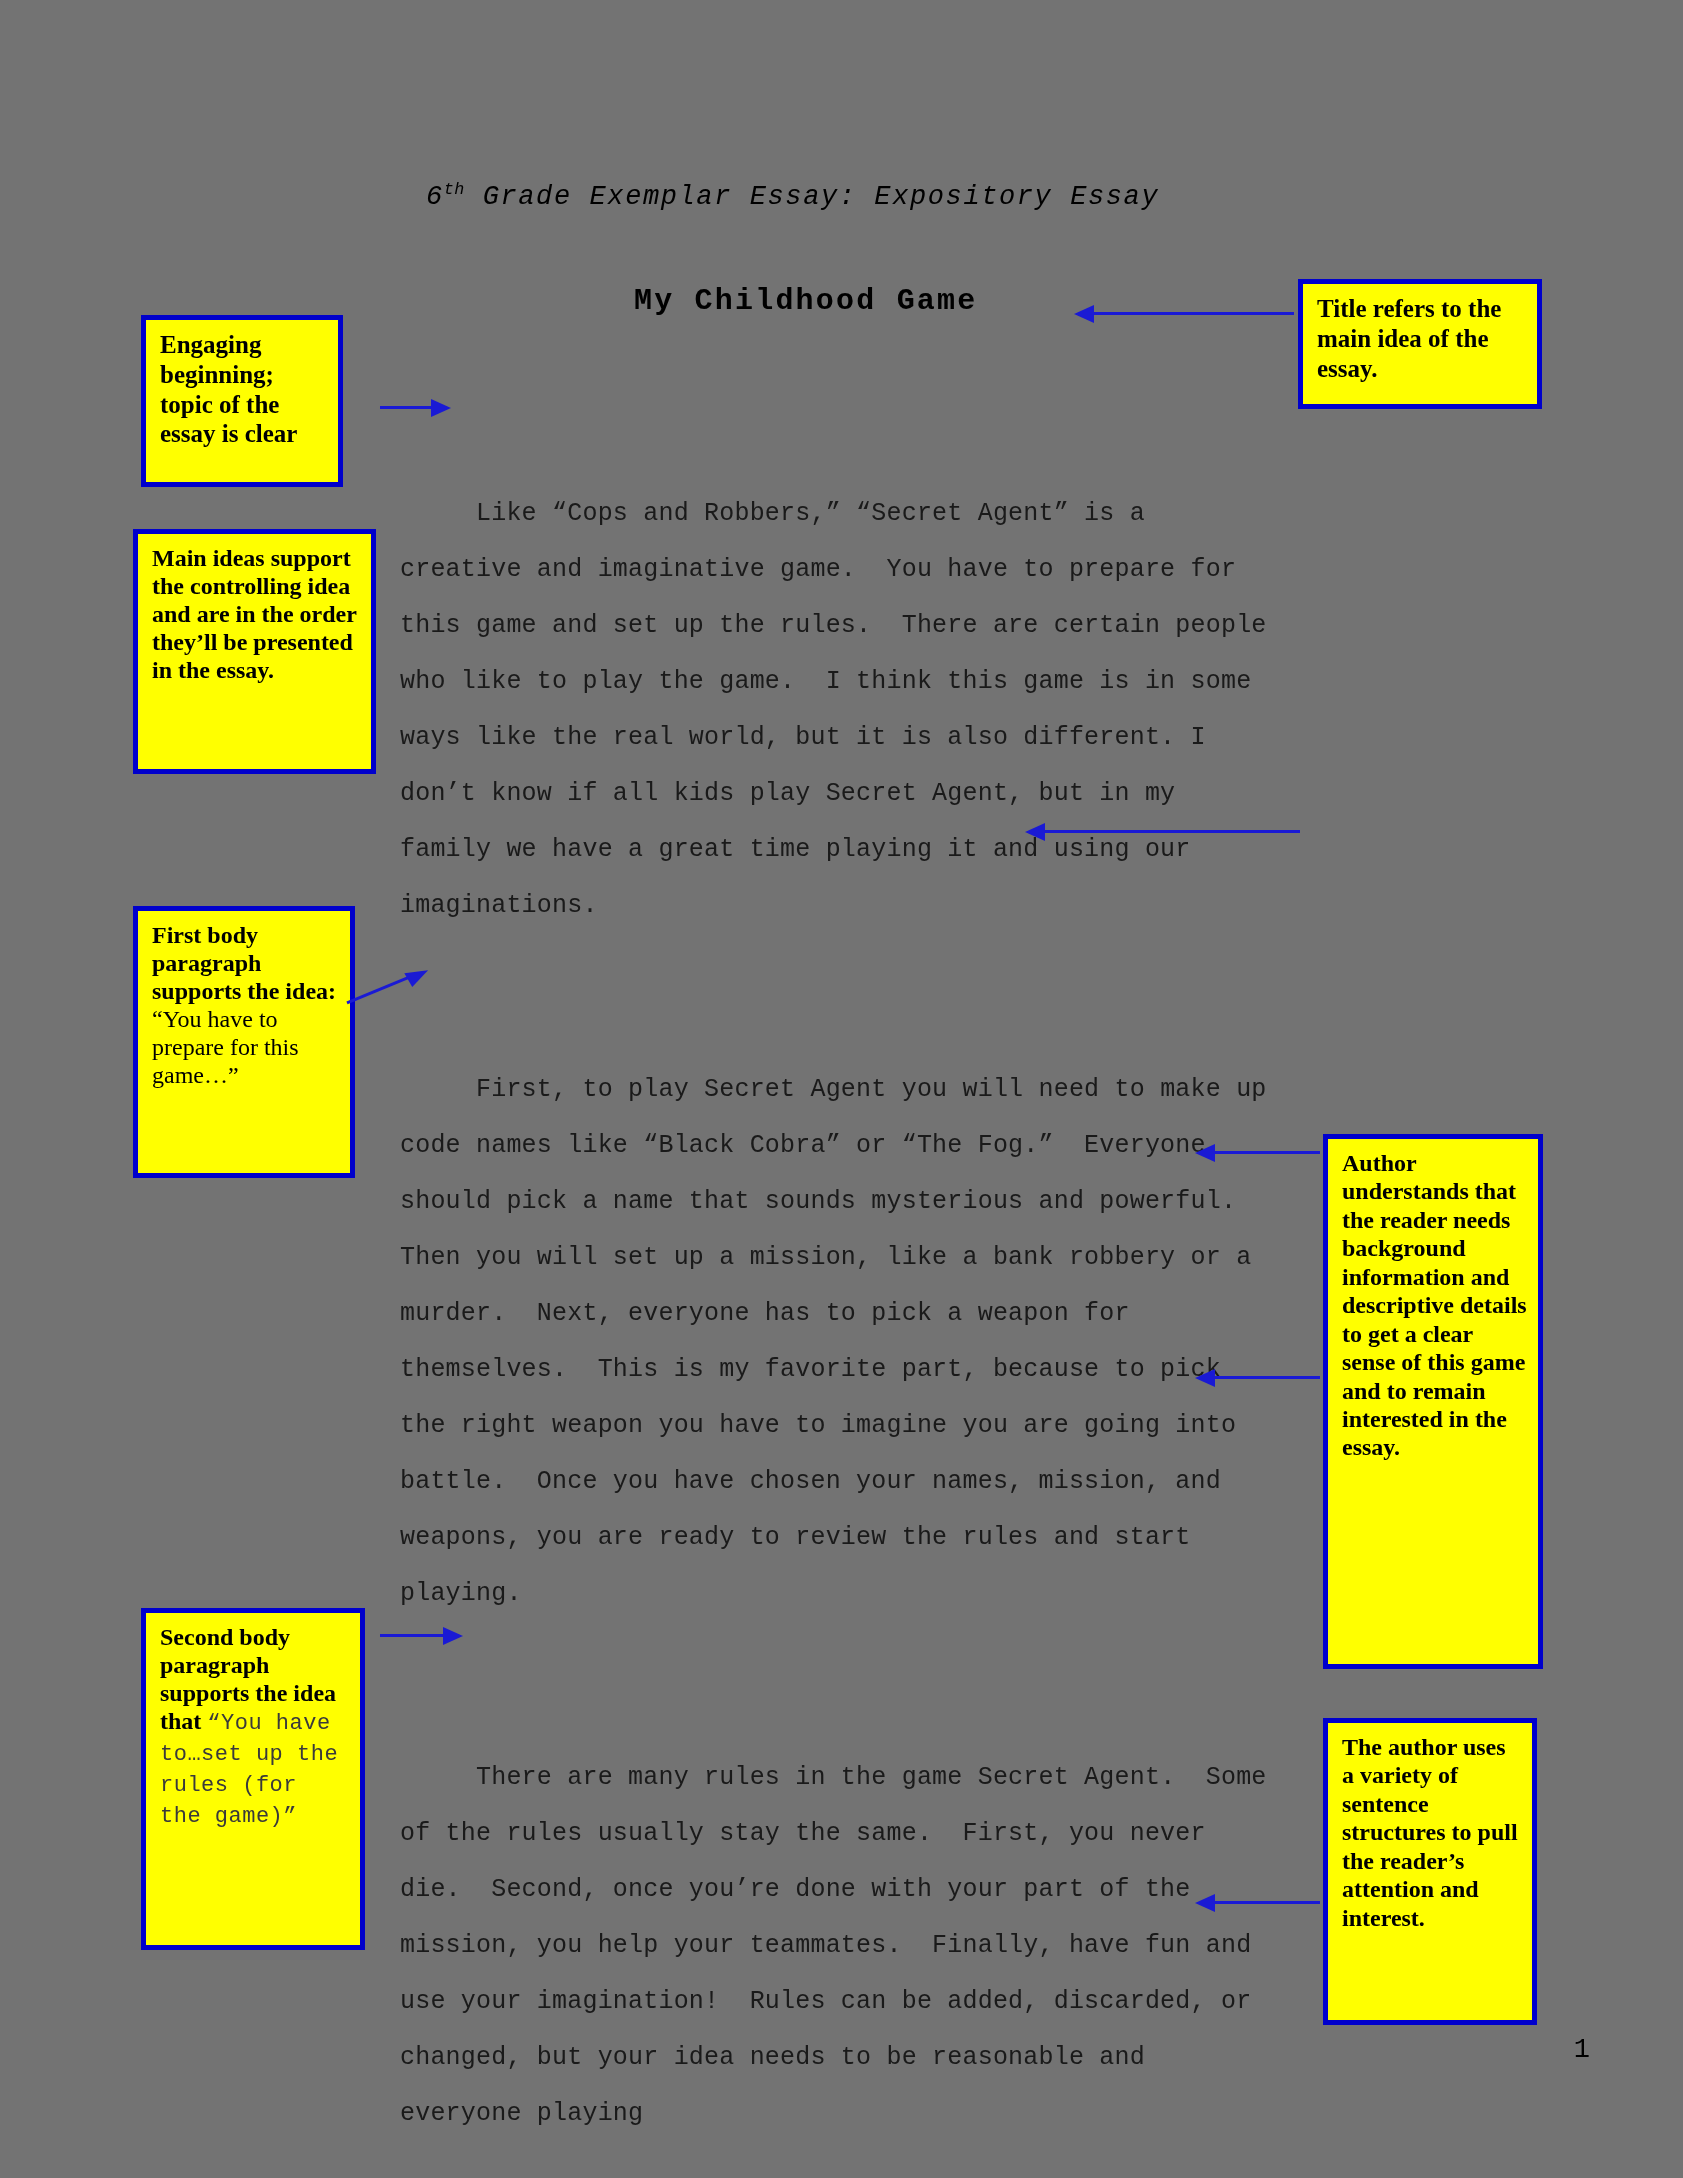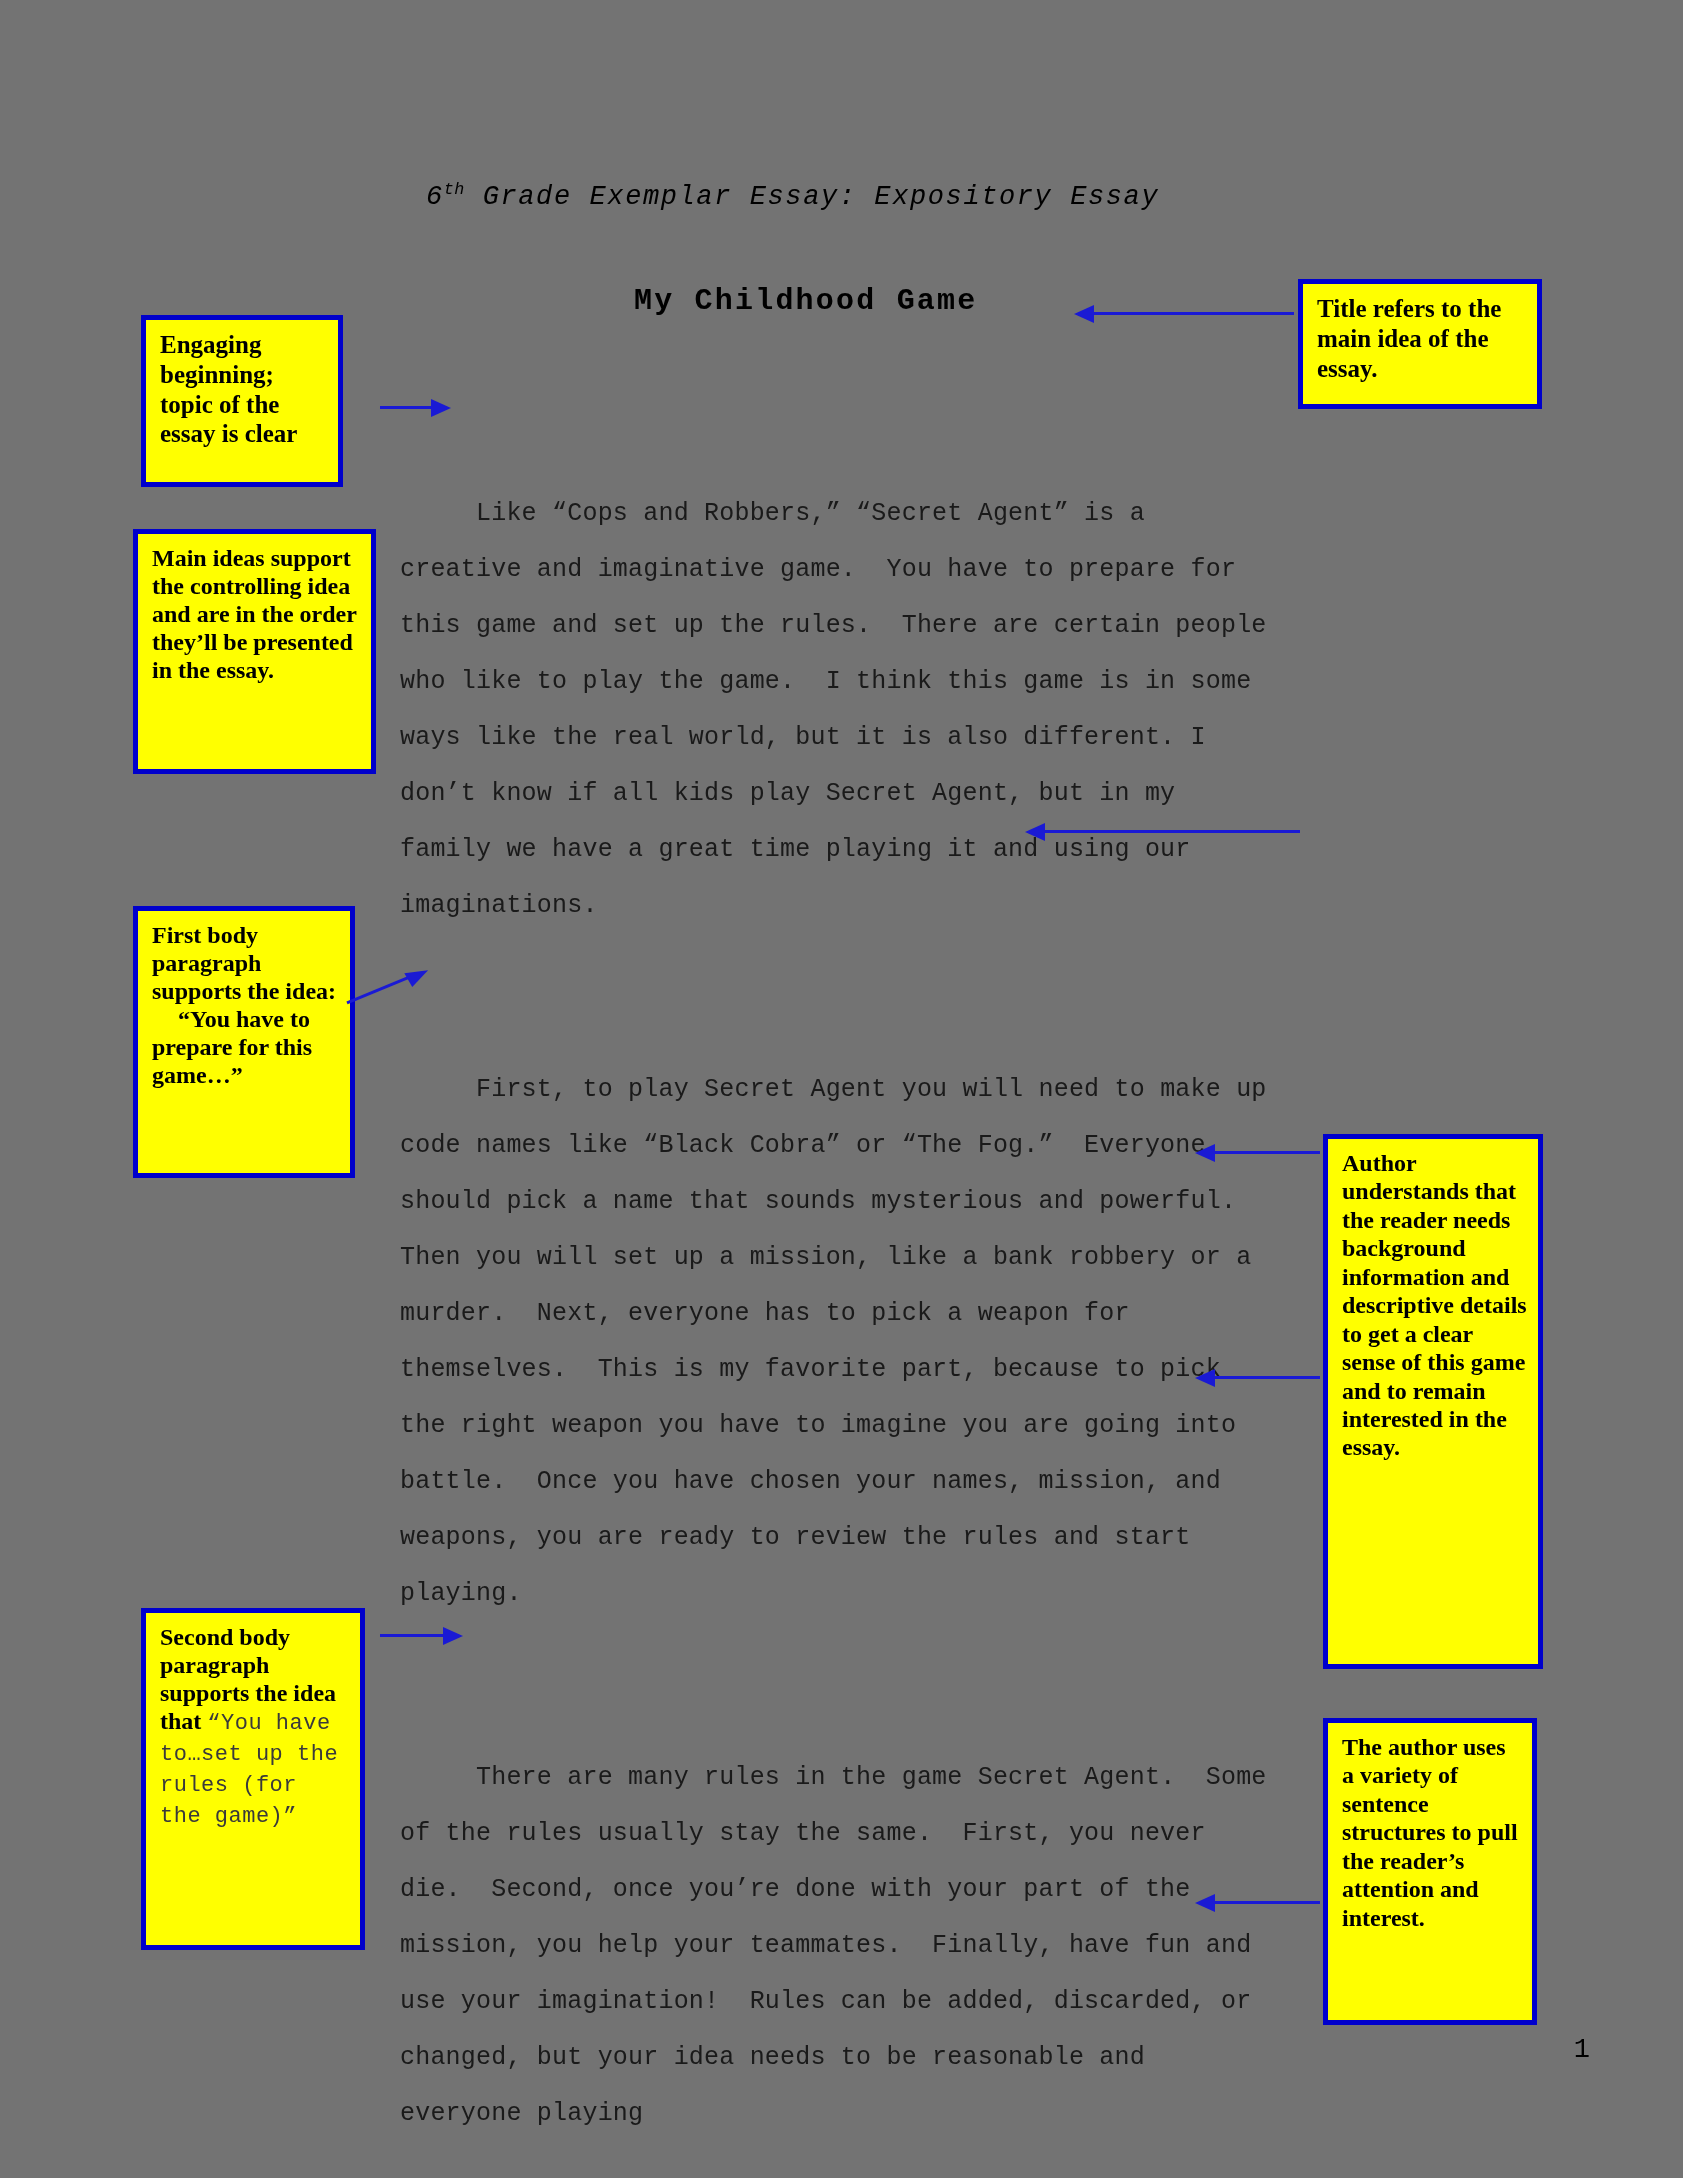--- a/index.html
+++ b/index.html
@@ -71,22 +71,21 @@
     border: 5px solid #0000cc;
     box-sizing: border-box;
     color: #000000;
     font-family: "Liberation Serif", serif;
     font-weight: bold;
     font-size: 24px;
     line-height: 1.19;
     padding: 10px 9px 8px 14px;
   }
   .callout .quote-serif {
-    font-weight: bold;
-    margin-left: 26px;
+    font-weight: normal;
   }
   .callout .quote-mono {
     font-weight: normal;
     font-family: "Liberation Mono", "DejaVu Sans Mono", monospace;
     font-size: 22px;
     color: #3a3a3a;
     letter-spacing: 0.5px;
     line-height: 1.32;
   }
 

